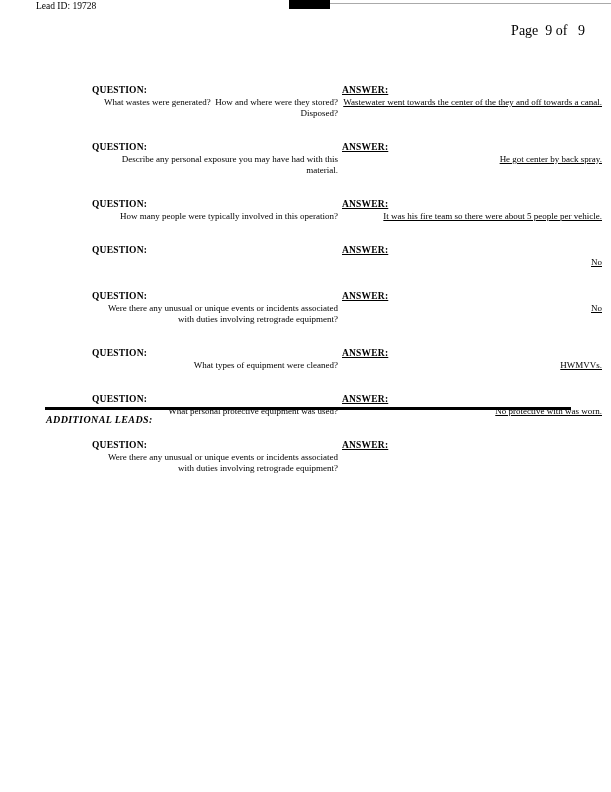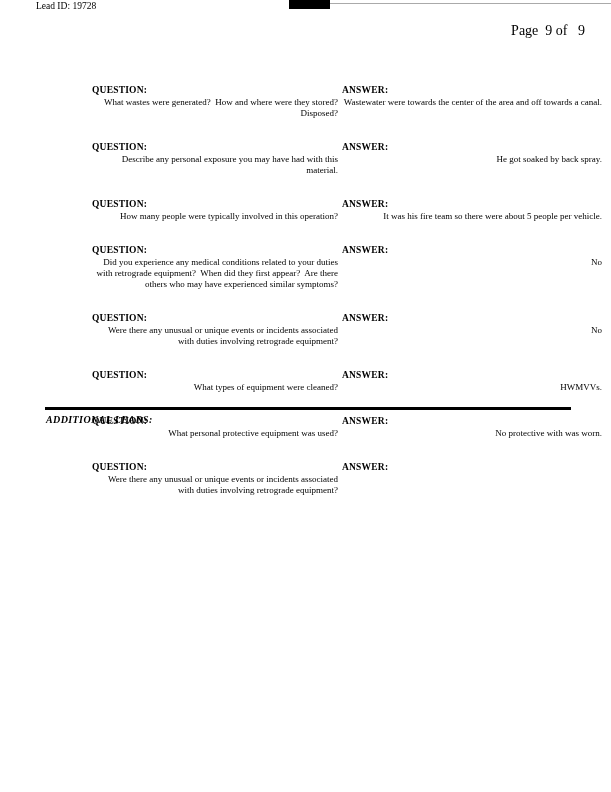--- a/index.html
+++ b/index.html
@@ -62,20 +62,21 @@
       align-items: flex-start;
     }
     .q-col {
       width: 246px;
       flex: 0 0 246px;
     }
     .a-col {
       margin-left: 4px;
       width: 260px;
       flex: 0 0 260px;
+      text-decoration: underline;
     }
     .qa-label {
       font-weight: bold;
       font-size: 9.5px;
       line-height: 12px;
       letter-spacing: 0.2px;
     }
     .qa-text {
       font-size: 9px;
       line-height: 11px;
@@ -114,50 +115,49 @@
 
   <div class="qa-list">
 
     <div class="qa-row">
       <div class="q-col">
         <div class="qa-label">QUESTION:</div>
         <div class="qa-text">What wastes were generated?  How and where were they stored?  Disposed?</div>
       </div>
       <div class="a-col">
         <div class="qa-label">ANSWER:</div>
-        <div class="qa-text">Wastewater were towards the center of the area and off towards a canal.</div>
+        <div class="qa-text">Wastewater went towards the center of the they and off towards a canal.</div>
       </div>
     </div>
 
     <div class="qa-row">
       <div class="q-col">
         <div class="qa-label">QUESTION:</div>
         <div class="qa-text">Describe any personal exposure you may have had with this material.</div>
       </div>
       <div class="a-col">
         <div class="qa-label">ANSWER:</div>
-        <div class="qa-text">He got soaked by back spray.</div>
+        <div class="qa-text">He got center by back spray.</div>
       </div>
     </div>
 
     <div class="qa-row">
       <div class="q-col">
         <div class="qa-label">QUESTION:</div>
         <div class="qa-text">How many people were typically involved in this operation?</div>
       </div>
       <div class="a-col">
         <div class="qa-label">ANSWER:</div>
         <div class="qa-text">It was his fire team so there were about 5 people per vehicle.</div>
       </div>
     </div>
 
     <div class="qa-row">
       <div class="q-col">
         <div class="qa-label">QUESTION:</div>
-        <div class="qa-text">Did you experience any medical conditions related to your duties with retrograde equipment?  When did they first appear?  Are there others who may have experienced similar symptoms?</div>
       </div>
       <div class="a-col">
         <div class="qa-label">ANSWER:</div>
         <div class="qa-text">No</div>
       </div>
     </div>
 
     <div class="qa-row">
       <div class="q-col">
         <div class="qa-label">QUESTION:</div>

